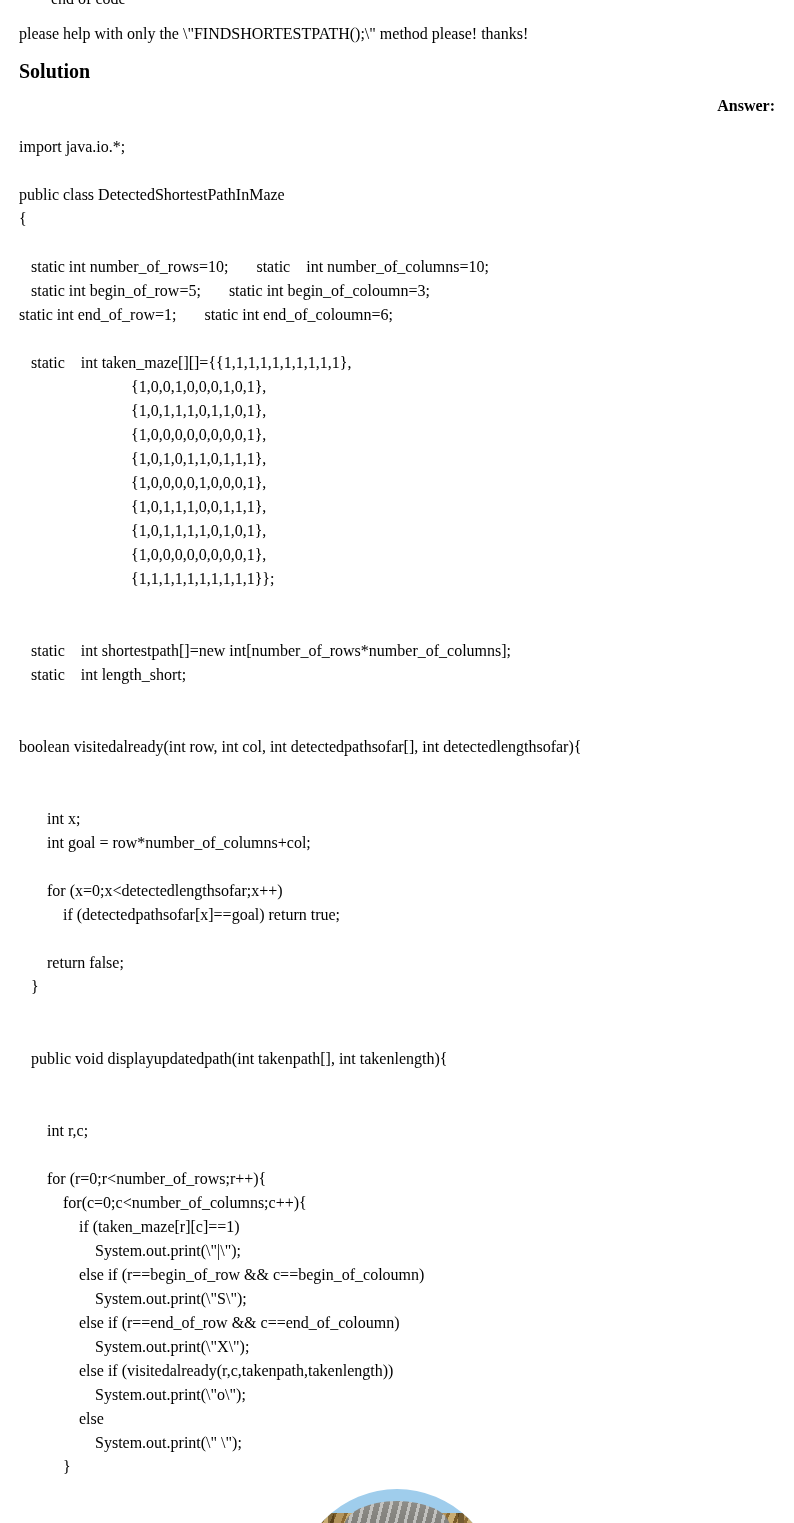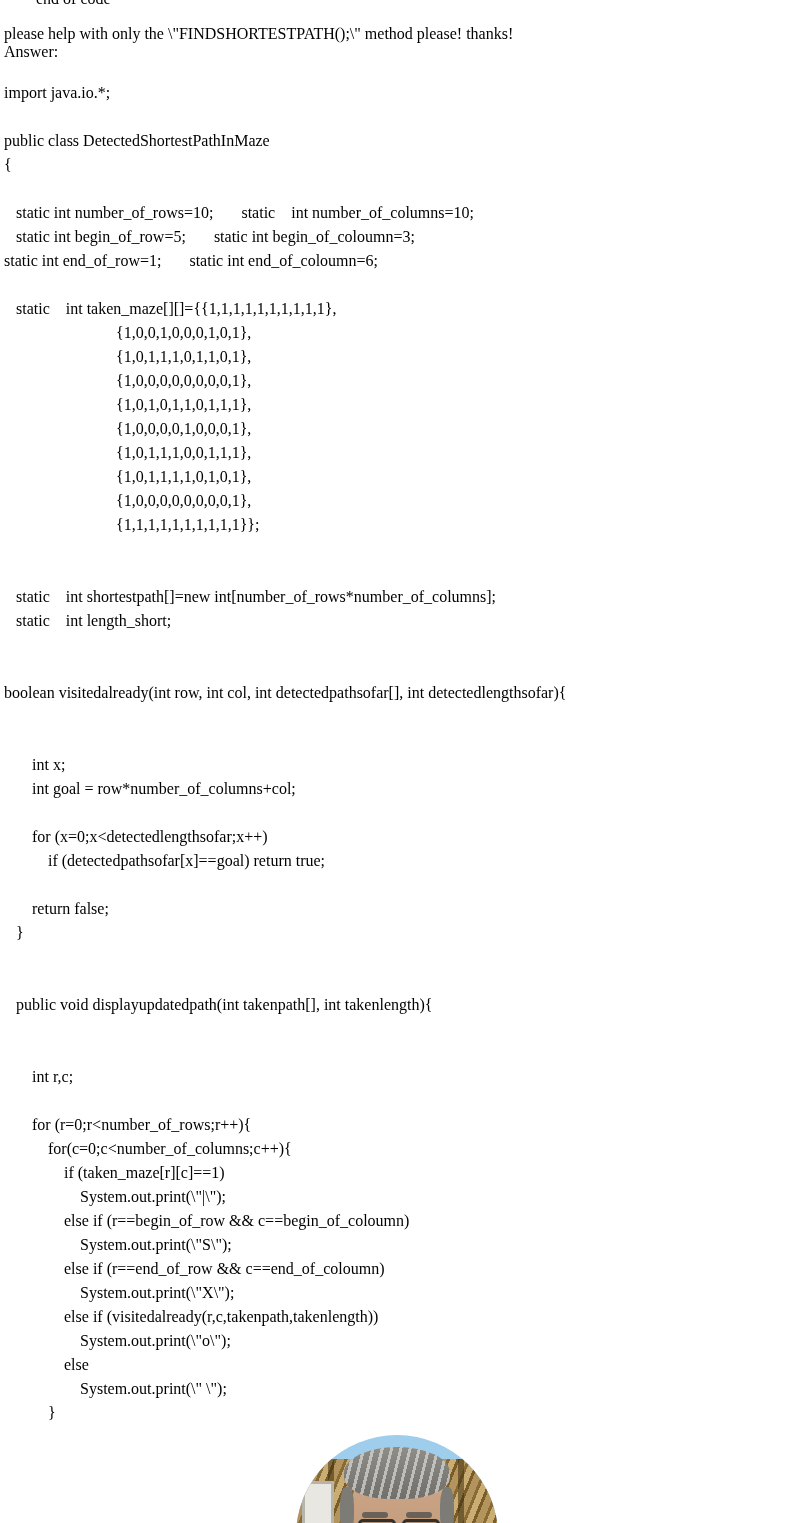--- a/index.html
+++ b/index.html
@@ -5,28 +5,28 @@
   html, body { margin:0; padding:0; background:#ffffff; }
   .page {
     position:relative;
     width:794px; height:1523px;
     margin:0 auto;
     overflow:hidden;
     background:#ffffff;
     color:#000;
     font-family:"Liberation Serif", serif;
     font-size:16px;
-    padding:0 4px;
+    padding:0 19px;
     box-sizing:border-box;
   }
   .pre { white-space:pre-wrap; line-height:18px; }
   .cut-line   { margin-top:-10px; }
   .help-line  { margin:17px 0 0 0; }
   .solution-h { font-size:20px; line-height:23px; font-weight:bold; margin:17px 0 14px 0; }
-  .answer     { font-weight:normal; line-height:18px; margin:0 0 20px 0; }
+  .answer     { font-weight:bold; line-height:18px; margin:0 0 20px 0;text-align:right; }
   .code       { line-height:24px; }
 
   
   .avatar-wrap { margin-top:10px; display:flex; justify-content:center; }
   .avatar {
     position:relative; width:202px; height:202px;
     border-radius:50%; overflow:hidden;
     background: var(--sky, #9fcdec);
   }
   .avatar * { position:absolute; }
@@ -95,20 +95,21 @@
 </style>
 </head>
 <body>
 
 <div class="page">
 
   <div class="pre cut-line">        end of code</div>
 
   <div class="pre help-line">please help with only the \"FINDSHORTESTPATH();\" method please! thanks!</div>
 
+  <div class="solution-h">Solution</div>
 
   <div class="answer">Answer:</div>
 
   <div class="pre code">import java.io.*;
 
 public class DetectedShortestPathInMaze
 {
 
    static int number_of_rows=10;       static    int number_of_columns=10;
    static int begin_of_row=5;       static int begin_of_coloumn=3;

